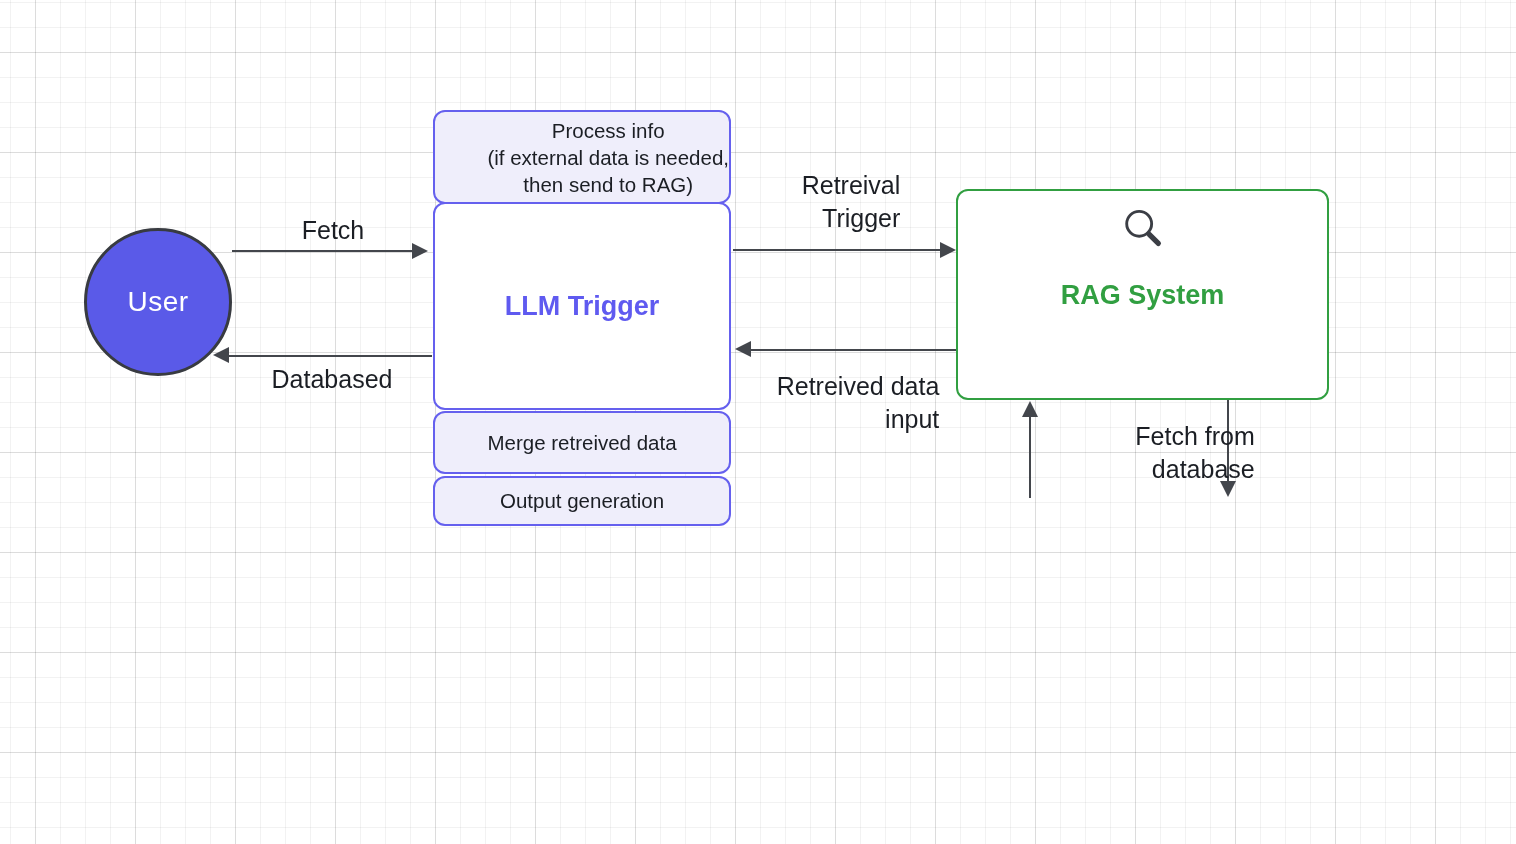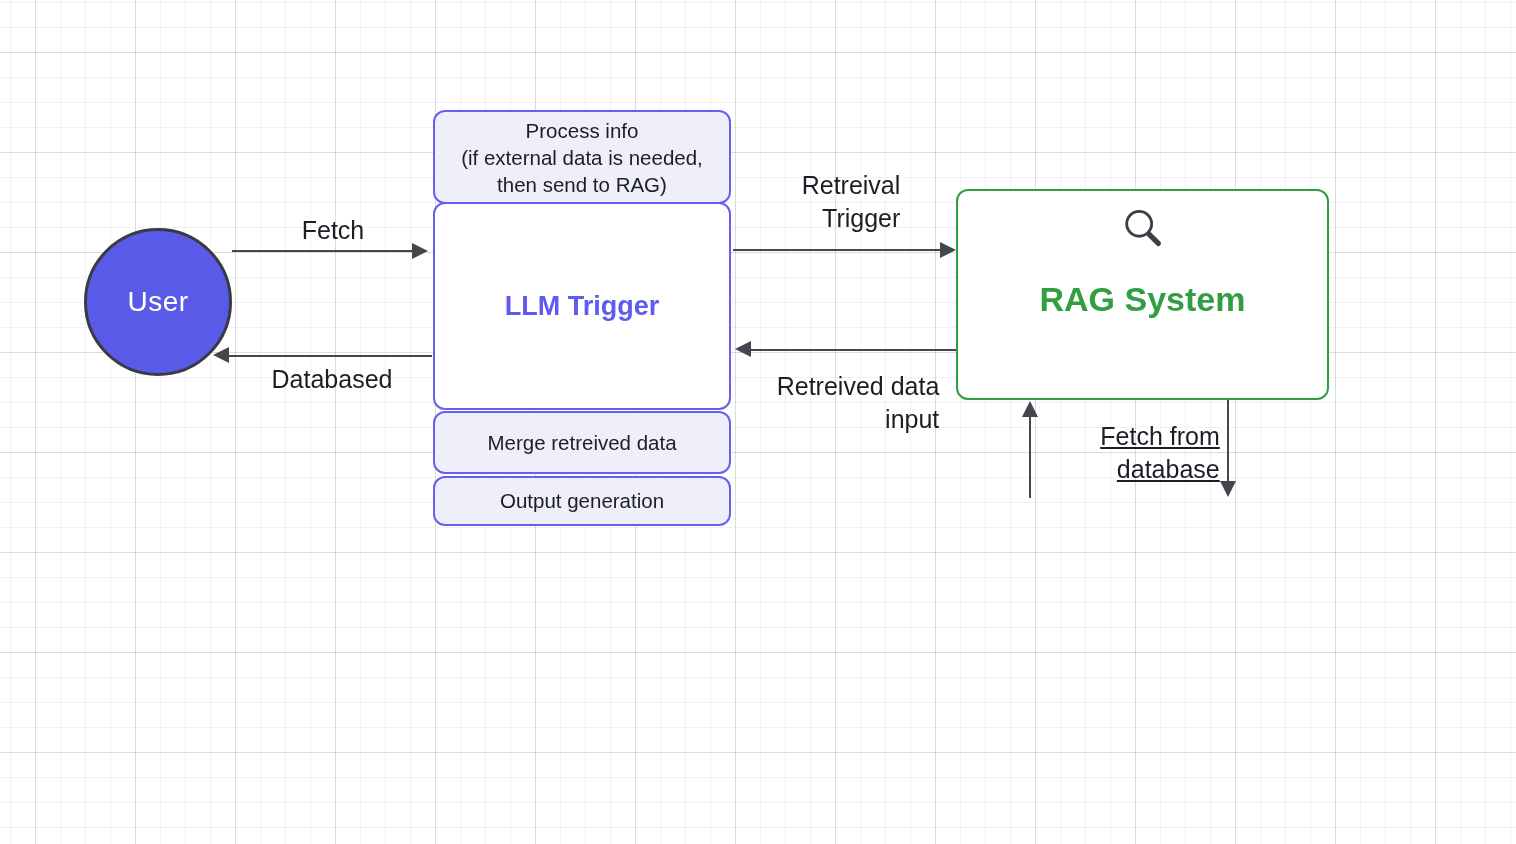--- a/index.html
+++ b/index.html
@@ -34,32 +34,32 @@
     background:var(--user-fill);border:3px solid var(--user-border);
     display:flex;align-items:center;justify-content:center;box-sizing:border-box;
   }
   .user-label{color:#fff;font-size:28px;font-weight:400;letter-spacing:.5px;}
   .pbox{
     left:433px;width:298px;box-sizing:border-box;border:2.5px solid var(--purple-border);
     border-radius:12px;display:flex;align-items:center;justify-content:center;text-align:center;
   }
   .pbox.fill{background:var(--purple-fill);}
   .pbox.white{background:#fff;}
-  .process-info{top:110px;height:94px;font-size:20.5px;line-height:27px;}
+  .process-info{top:110px;height:94px;font-size:20.5px;line-height:27px;justify-content:flex-end;}
   .llm-main{top:202px;height:208px;}
   .llm-title{color:var(--purple-text);font-size:27px;font-weight:700;}
   .merge-box{top:411px;height:63px;font-size:20.5px;}
   .output-box{top:476px;height:50px;font-size:20.5px;}
   .gbox{
     width:373px;left:956px;box-sizing:border-box;background:#fff;
     border:2.5px solid var(--green);border-radius:12px;
   }
   .rag-box{top:189px;height:211px;}
   .db-box{top:498px;height:214px;display:flex;align-items:center;justify-content:center;}
-  .g-title{color:var(--green);font-size:34px;font-weight:700;text-align:center;}
+  .g-title{color:var(--green);font-size:27px;font-weight:700;text-align:center;}
   .rag-title{position:absolute;left:0;right:0;top:89px;}
   .mag-icon{position:absolute;left:50%;top:16px;transform:translateX(-50%);}
   
   .shaft-h{height:2px;background:var(--arrow);}
   .shaft-v{width:2px;background:var(--arrow);}
   .head{width:0;height:0;}
   .head-right{border-top:8px solid transparent;border-bottom:8px solid transparent;border-left:16px solid var(--arrow);}
   .head-left{border-top:8px solid transparent;border-bottom:8px solid transparent;border-right:16px solid var(--arrow);}
   .head-up{border-left:8px solid transparent;border-right:8px solid transparent;border-bottom:16px solid var(--arrow);}
   .head-down{border-left:8px solid transparent;border-right:8px solid transparent;border-top:16px solid var(--arrow);}
@@ -116,17 +116,17 @@
       <circle cx="20" cy="17.5" r="13" fill="none" stroke="#3b3e45" stroke-width="3"></circle>
       <line x1="30.5" y1="28.5" x2="40" y2="38" stroke="#3b3e45" stroke-width="5.5" stroke-linecap="round"></line>
     </svg>
     <div class="g-title rag-title">RAG System</div>
   </div>
 
   <div class="abs shaft-v" style="left:1029px;top:416px;height:82px;"></div>
   <div class="abs head head-up" style="left:1022px;top:401px;"></div>
   <div class="abs shaft-v" style="left:1227px;top:400px;height:82px;"></div>
   <div class="abs head head-down" style="left:1220px;top:481px;"></div>
-  <div class="abs edge-label" style="left:1160px;top:420px;text-decoration:underline;">Fetch from
+  <div class="abs edge-label" style="left:1195px;top:420px;">Fetch from
 database</div>
 
 
 </div>
 
 </body></html>

